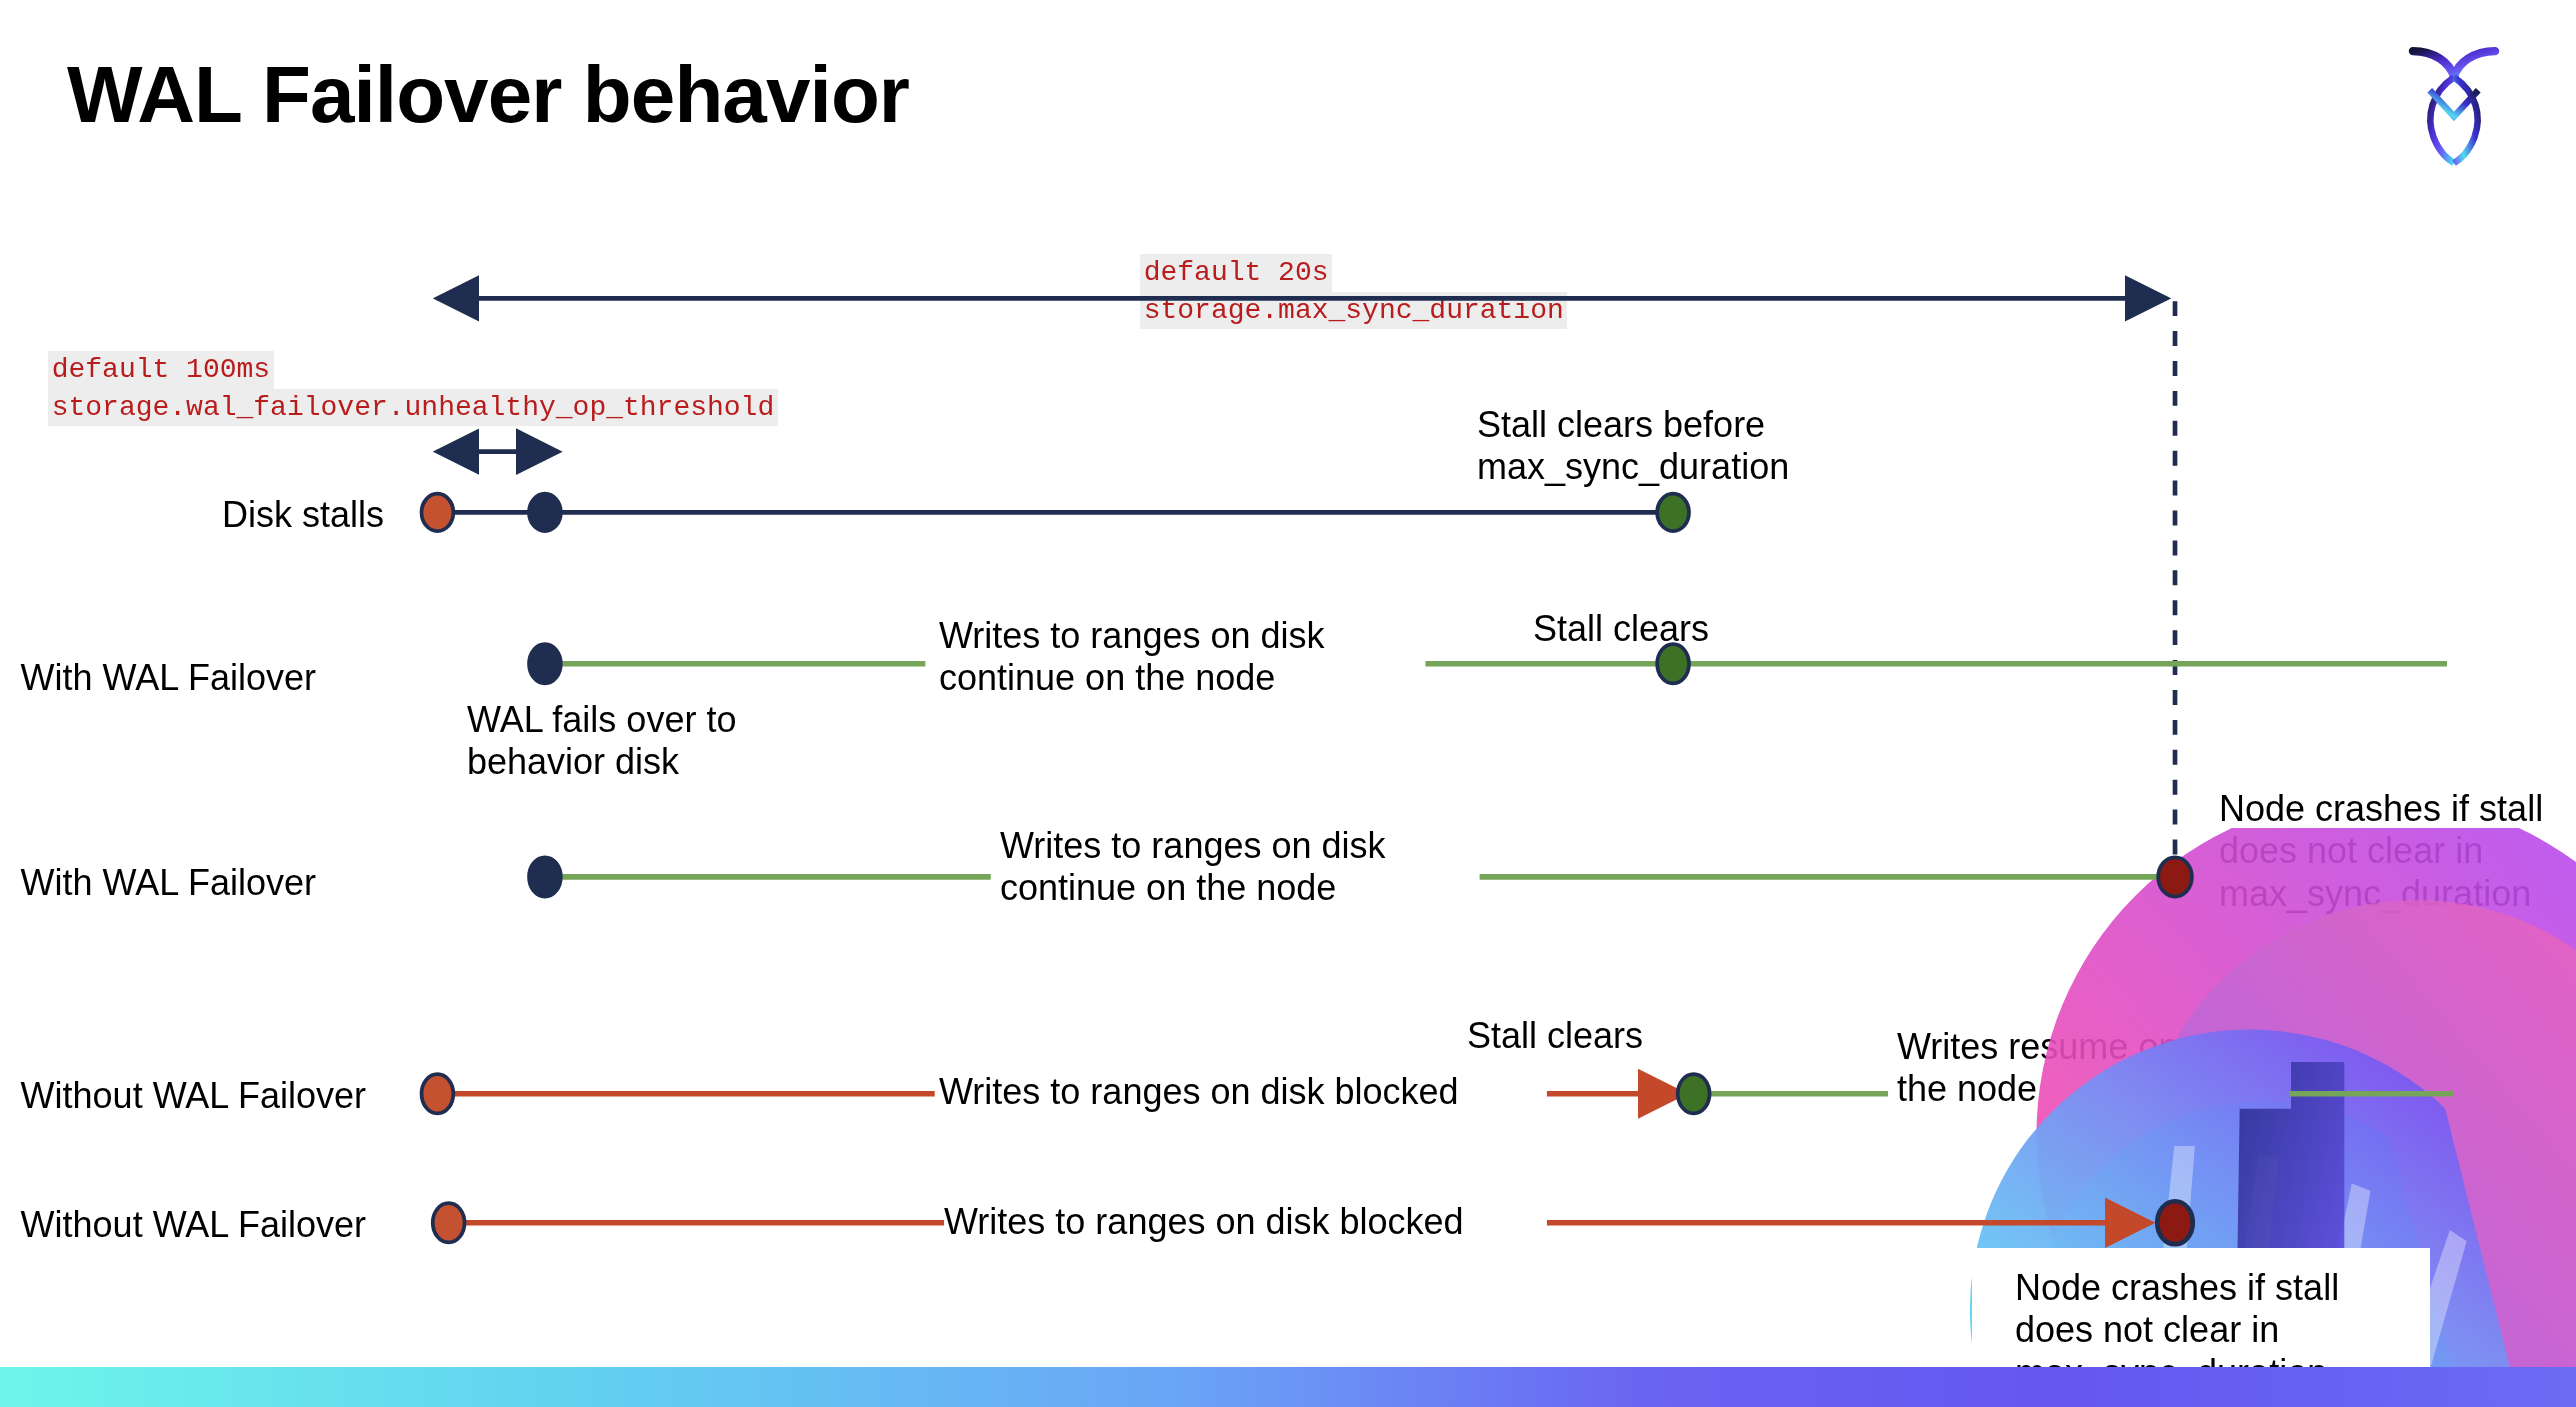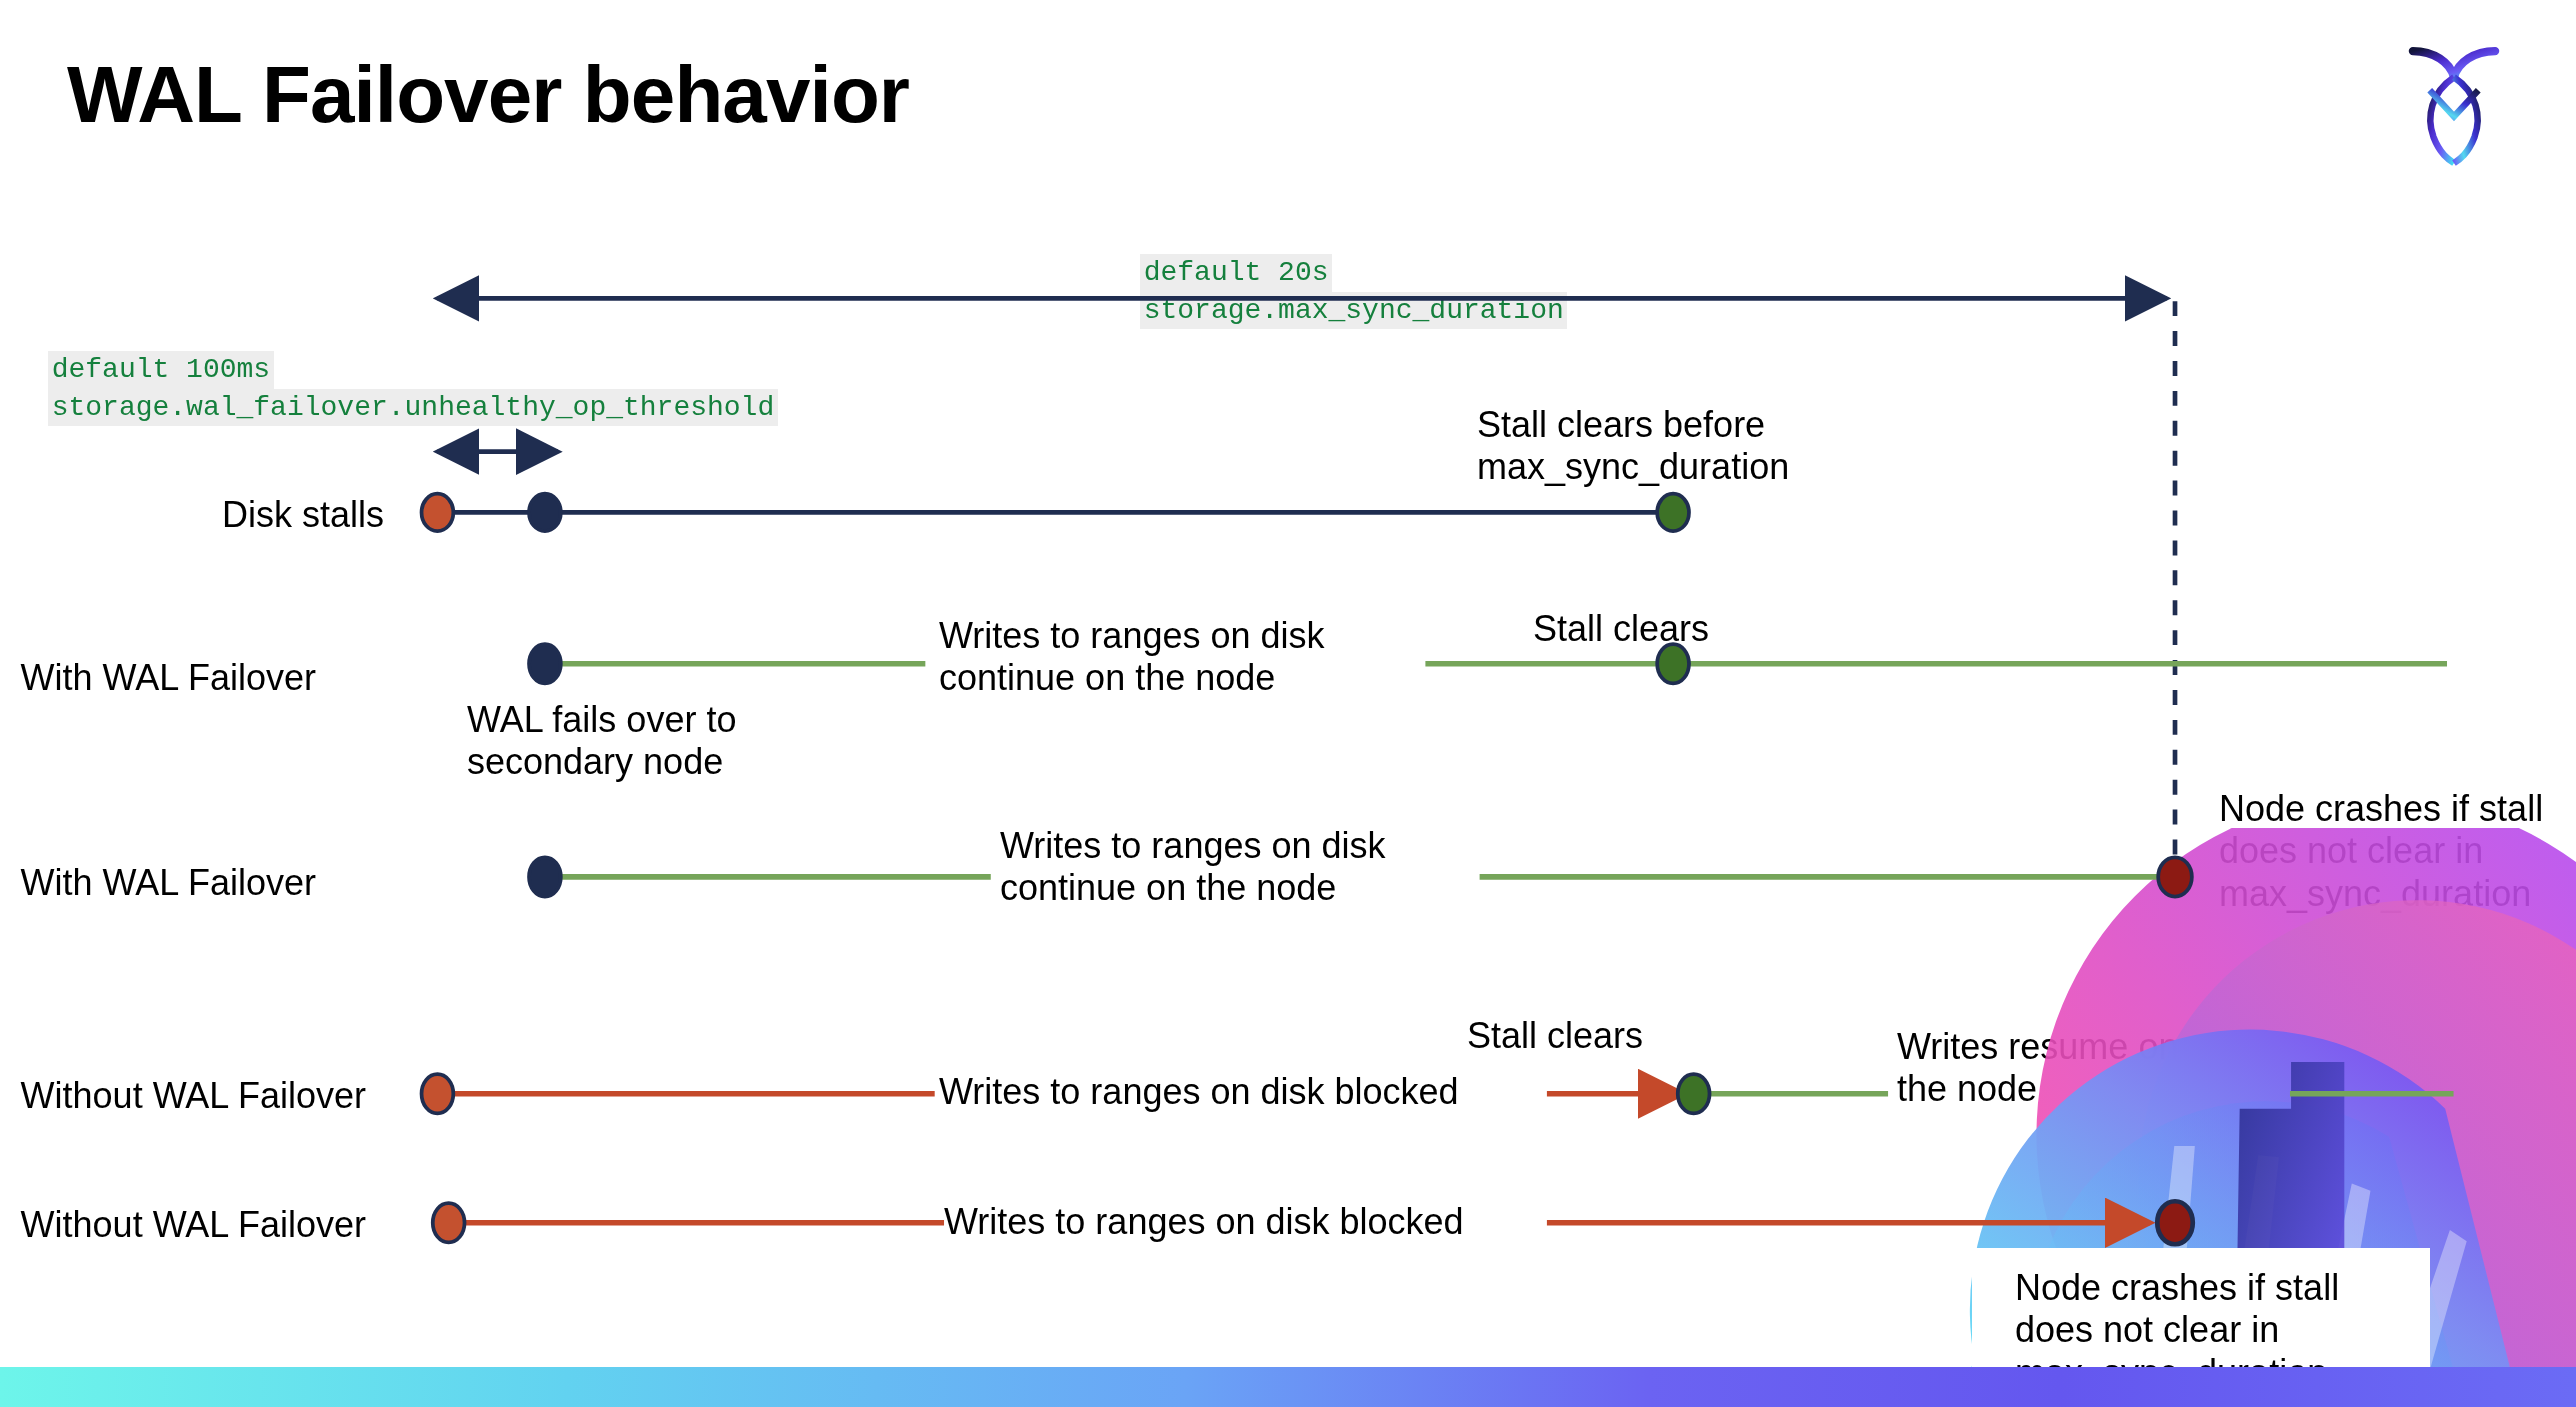--- a/index.html
+++ b/index.html
@@ -18,21 +18,21 @@
     color:#000;white-space:nowrap;
   }
 
   
   #logo{position:absolute;left:2398px;top:36px;width:112px;height:131px;}
 
   
   .code{
     font-family:"Liberation Mono", monospace;
     background:#ededed;
-    color:#15803d;
+    color:#b91c1c;
     display:inline-block;
     padding:0.9px 3.7px;
     white-space:pre;
     line-height:1.28;
   }
   .codeblock{position:absolute;}
   #code-max-sync{left:1140px;top:254px;font-size:28px;text-align:left;}
   #code-unhealthy{left:36px;top:351px;font-size:28px;text-align:left;padding-left:12px;}
 
   
@@ -120,21 +120,21 @@
 
   <div class="ann" style="left:939px;top:615px;width:430px;">
     <div>Writes to ranges on disk</div>
     <div>continue on the node</div>
   </div>
 
   <div class="ann" style="left:1533px;top:608px;width:318px;">Stall clears</div>
 
   <div class="ann" style="left:467px;top:699px;width:336px;">
     <div>WAL fails over to</div>
-    <div>secondary node</div>
+    <div>behavior disk</div>
   </div>
 
 
   <div class="ann" style="left:1000px;top:825px;width:430px;">
     <div>Writes to ranges on disk</div>
     <div>continue on the node</div>
   </div>
 
   <div class="ann ann-left" style="left:2219px;top:788px;width:355px;text-align:left;">
     <div>Node crashes if stall</div>

